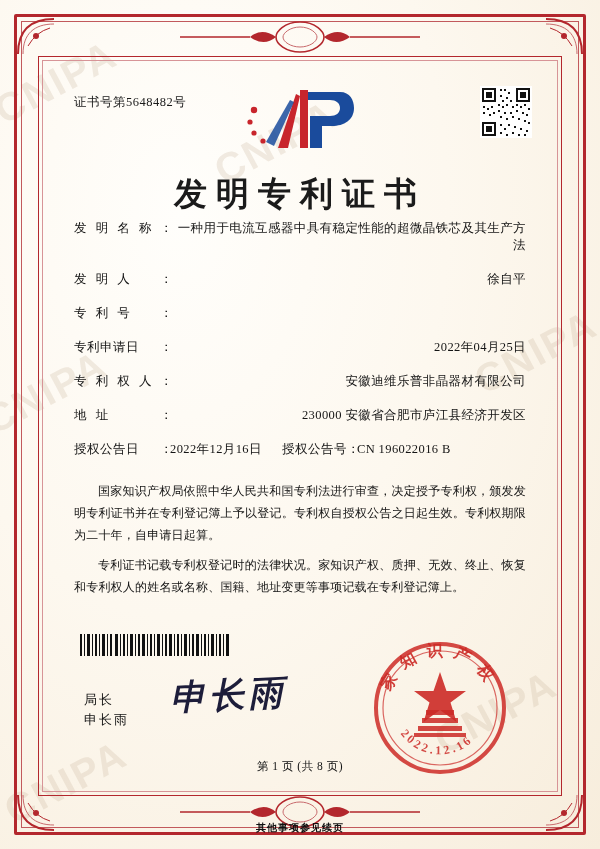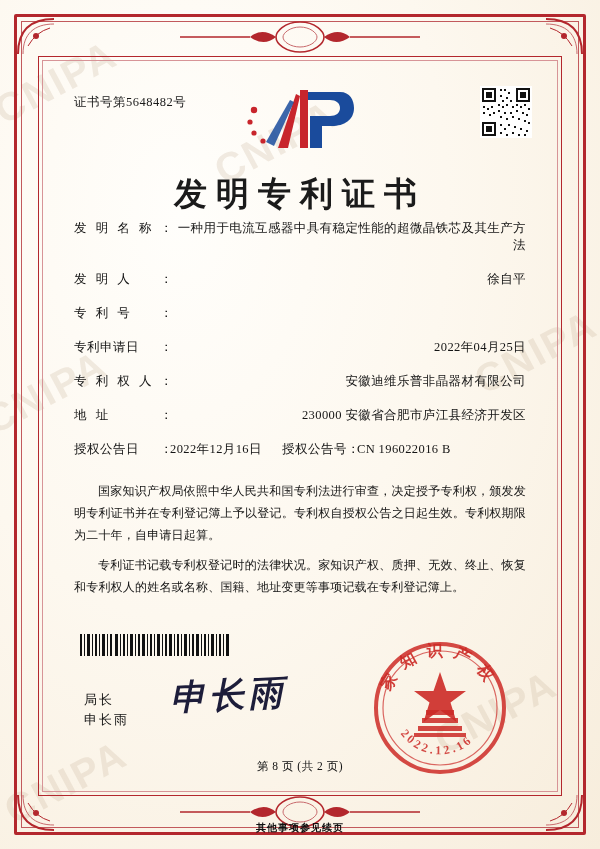--- a/index.html
+++ b/index.html
@@ -477,17 +477,17 @@
       <text font-family="Liberation Serif, serif" font-size="16" font-weight="bold" fill="#cc2a26" opacity="0.9">
         <textPath href="#arcTop" startOffset="10%" letter-spacing="10">家知识产权</textPath>
       </text>
 
       <path id="arcBot" d="M24 82 A48 48 0 0 0 116 82" fill="none"></path>
       <text font-family="Liberation Serif, serif" font-size="12" font-weight="bold" fill="#cc2a26" opacity="0.85">
         <textPath href="#arcBot" startOffset="12%" letter-spacing="3">2022.12.16</textPath>
       </text>
     </svg>
 
-    <div class="page-no">第 8 页 (共 2 页)</div>
+    <div class="page-no">第 1 页 (共 8 页)</div>
   </div>
 
   <div class="footer-note">其他事项参见续页</div>
 </div>
 
 </body></html>

